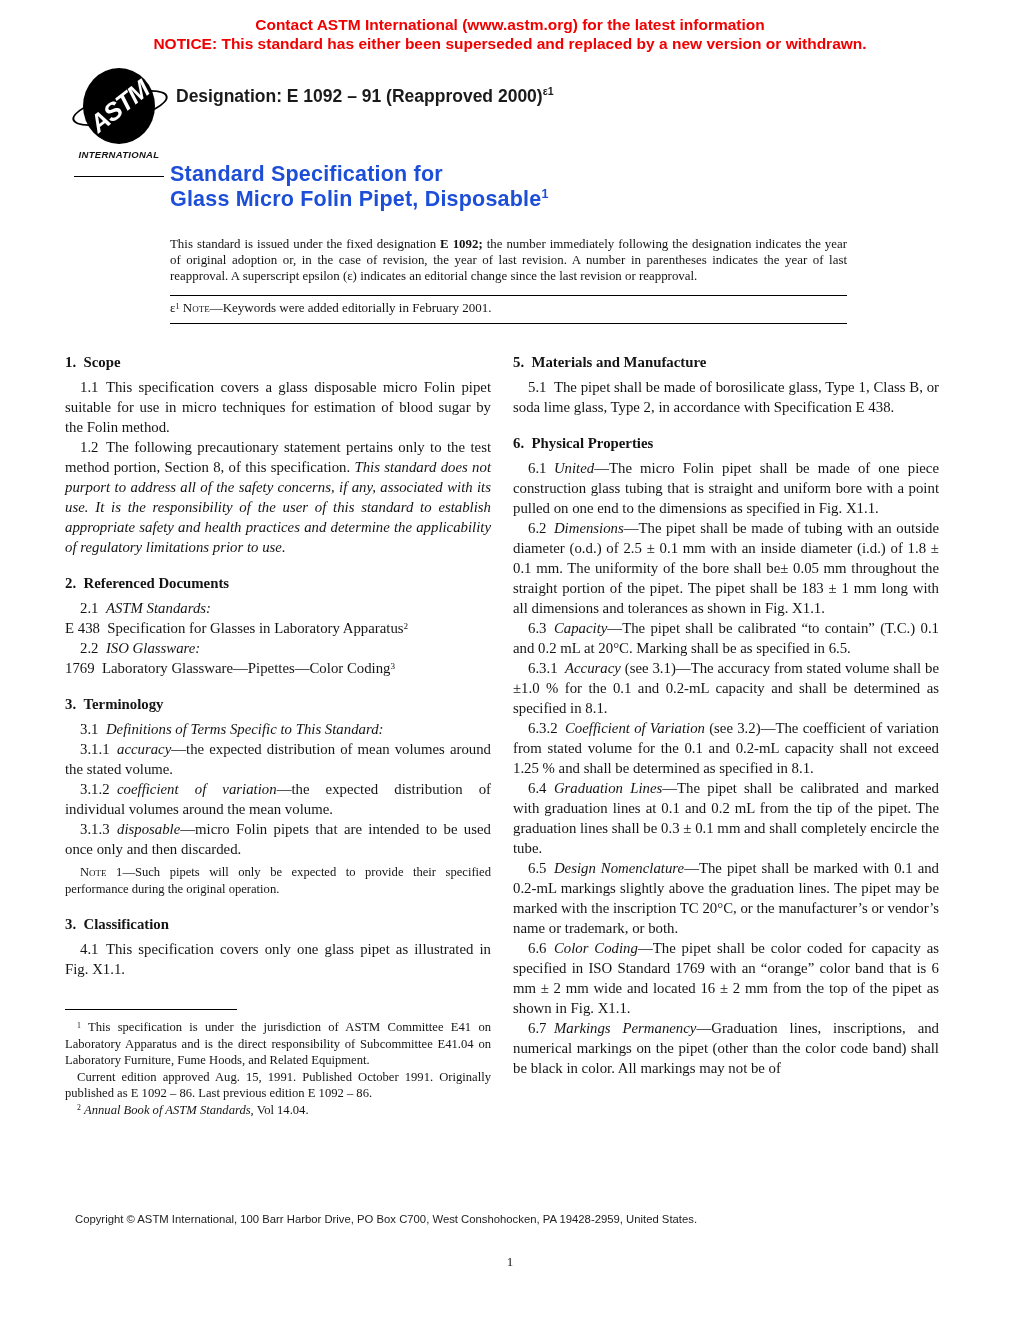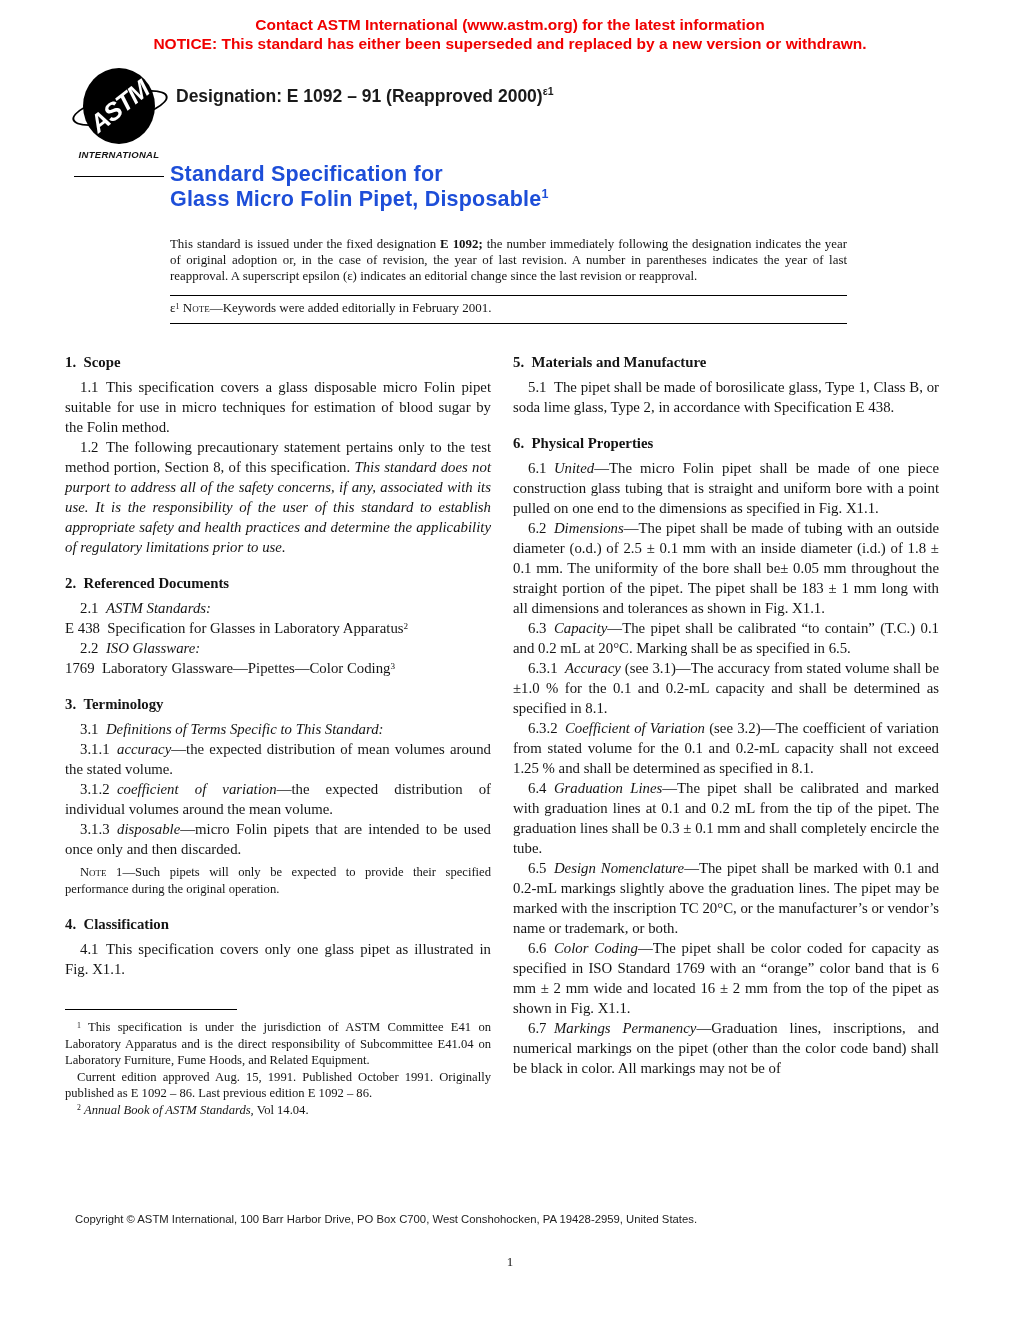--- a/index.html
+++ b/index.html
@@ -120,21 +120,21 @@
         <p class="para ind"><span>2.1 </span><span class="r-i">ASTM Standards:</span></p>
         <p class="para "><span>E 438 Specification for Glasses in Laboratory Apparatus</span><span class="r-sup">2</span></p>
         <p class="para ind"><span>2.2 </span><span class="r-i">ISO Glassware:</span></p>
         <p class="para "><span>1769 Laboratory Glassware—Pipettes—Color Coding</span><span class="r-sup">3</span></p>
         <h2 class="sec-heading">3. Terminology</h2>
         <p class="para ind"><span>3.1 </span><span class="r-i">Definitions of Terms Specific to This Standard:</span></p>
         <p class="para ind"><span>3.1.1 </span><span class="r-i">accuracy</span><span>—the expected distribution of mean volumes around the stated volume.</span></p>
         <p class="para ind"><span>3.1.2 </span><span class="r-i">coefficient of variation</span><span>—the expected distribution of individual volumes around the mean volume.</span></p>
         <p class="para ind"><span>3.1.3 </span><span class="r-i">disposable</span><span>—micro Folin pipets that are intended to be used once only and then discarded.</span></p>
         <p class="para note ind"><span class="r-sc">Note 1</span><span>—Such pipets will only be expected to provide their specified performance during the original operation.</span></p>
-        <h2 class="sec-heading">4. Classification</h2>
+        <h2 class="sec-heading">3. Classification</h2>
         <p class="para ind"><span>4.1 This specification covers only one glass pipet as illustrated in Fig. X1.1.</span></p>
         <div class="footnotes">
           <div class="fn-rule"></div>
           <p class="para ind"><span class="r-sup">1</span><span> This specification is under the jurisdiction of ASTM Committee E41 on Laboratory Apparatus and is the direct responsibility of Subcommittee E41.04 on Laboratory Furniture, Fume Hoods, and Related Equipment.</span></p>
           <p class="para ind"><span>Current edition approved Aug. 15, 1991. Published October 1991. Originally published as E 1092 – 86. Last previous edition E 1092 – 86.</span></p>
           <p class="para ind"><span class="r-sup">2</span><span> </span><span class="r-i">Annual Book of ASTM Standards,</span><span> Vol 14.04.</span></p>
         </div>
       </div>
     <div class="col" id="col-right">
         <h2 class="sec-heading">5. Materials and Manufacture</h2>

